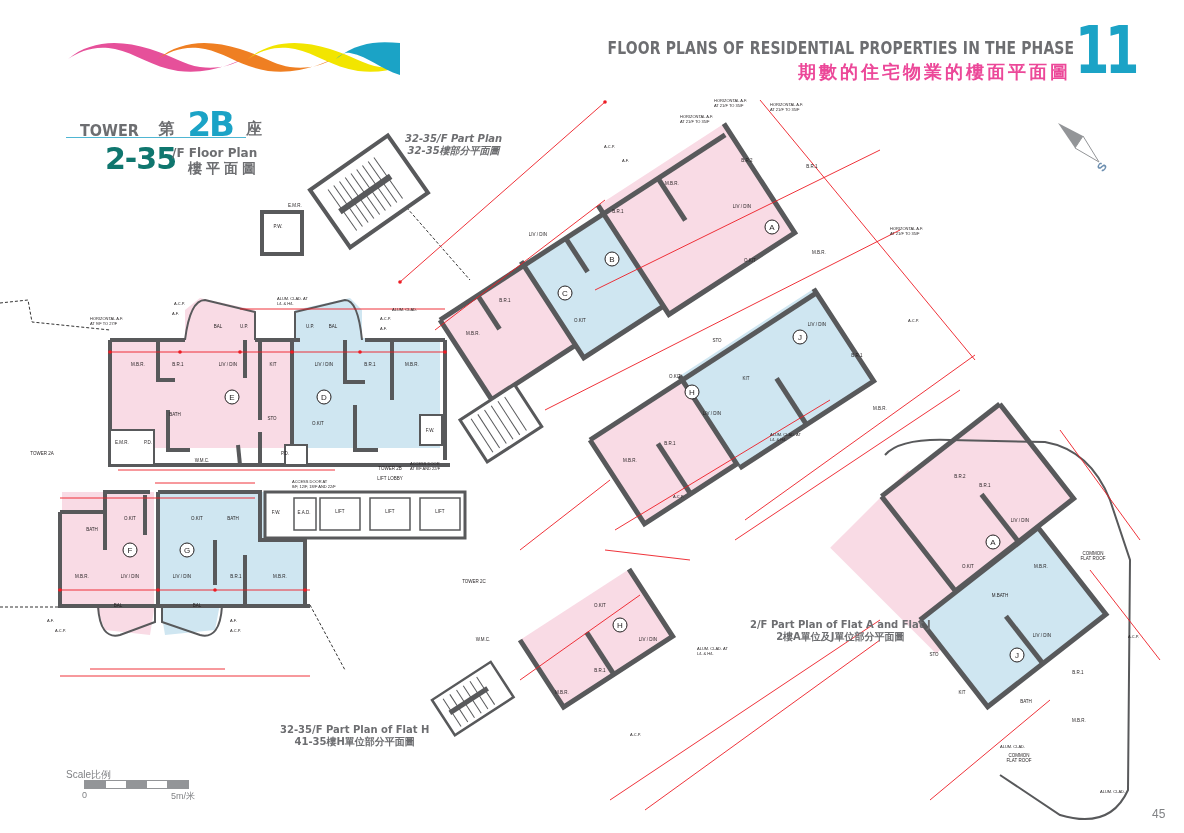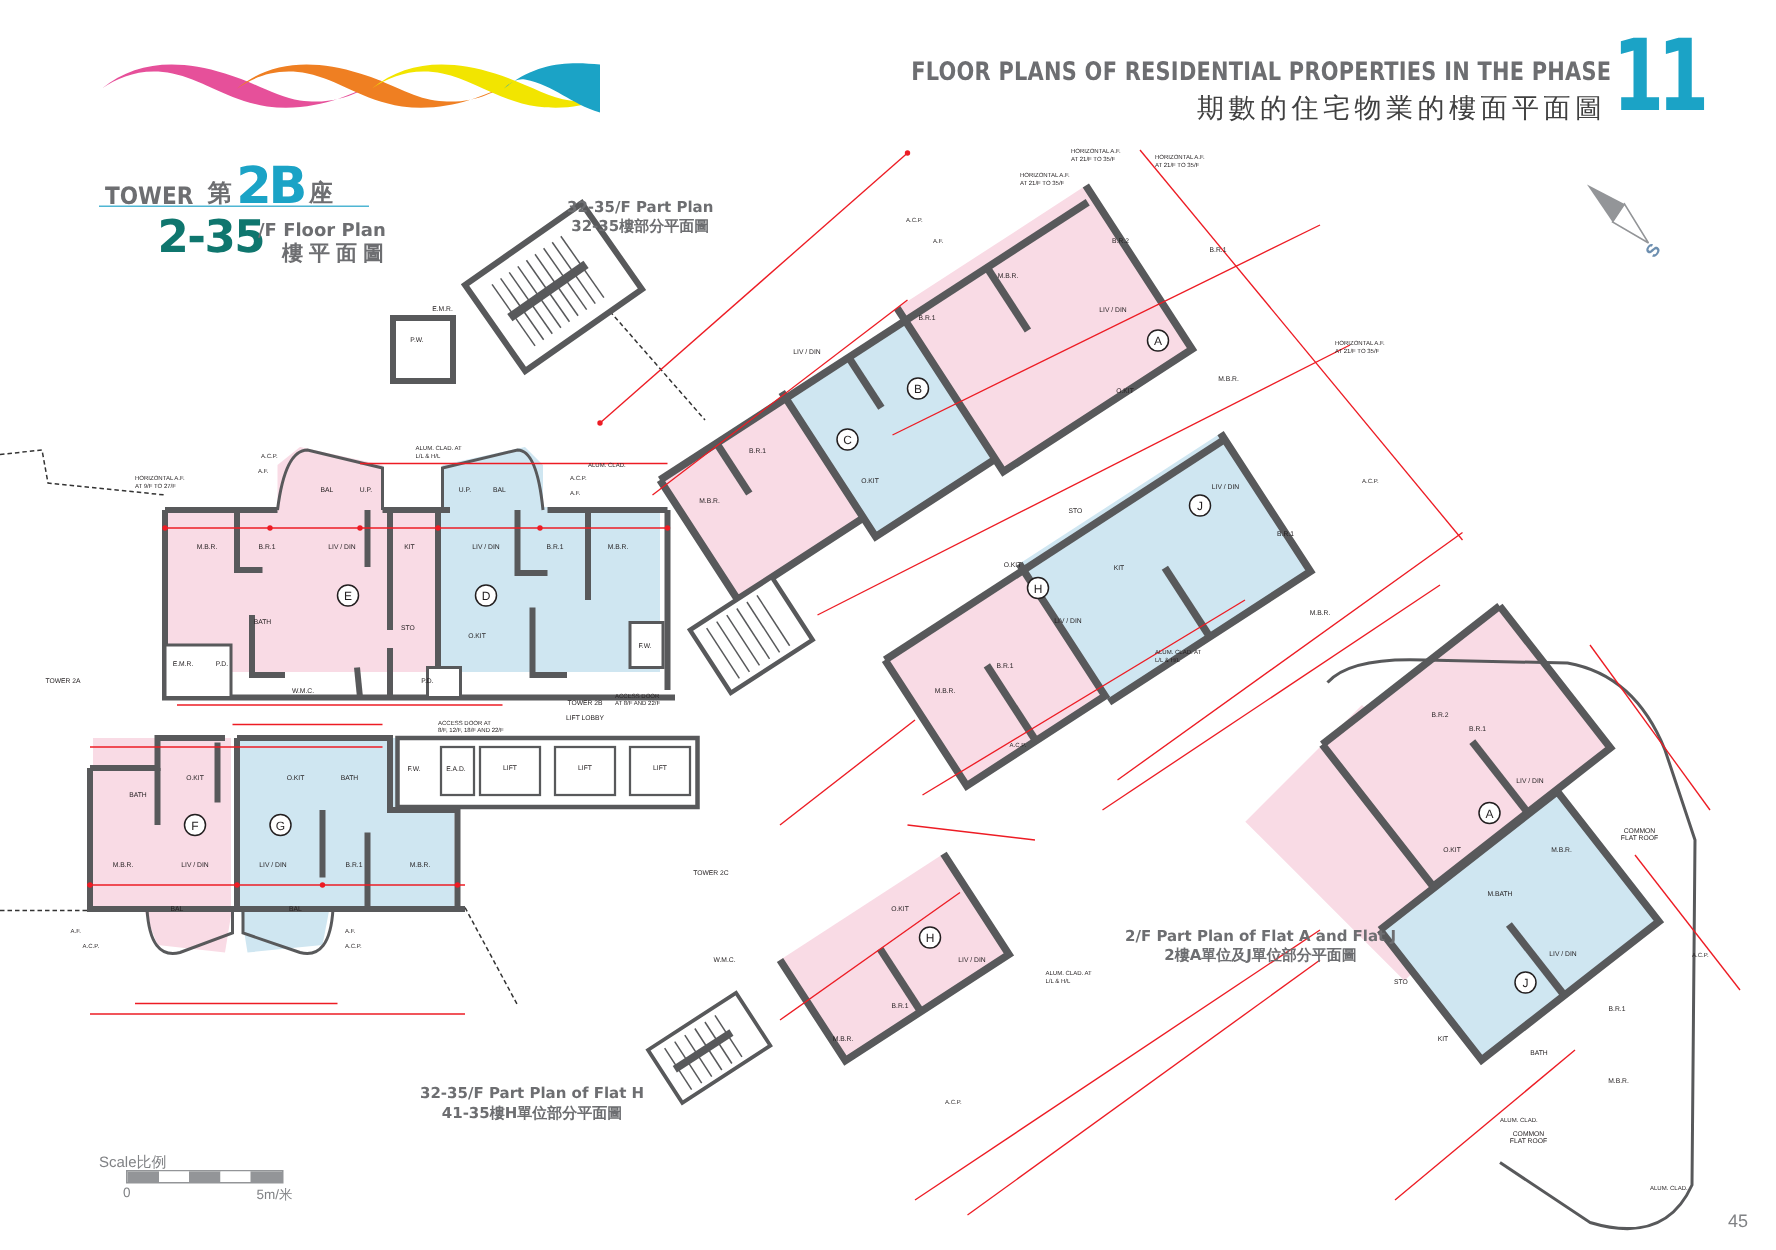--- a/index.html
+++ b/index.html
@@ -1,21 +1,21 @@
 <!DOCTYPE html>
 <html><head>
 <meta charset="utf-8">
 <style>
   html,body{margin:0;padding:0;background:#fff;}
   body{width:1184px;height:833px;position:relative;overflow:hidden;font-family:"Liberation Sans",sans-serif;}
   .abs{position:absolute;}
   .hdr-en{position:absolute;right:110px;top:38px;font-family:"DejaVu Sans",sans-serif;font-weight:bold;font-size:17px;color:#6d6e71;letter-spacing:0.2px;transform:scaleX(0.82);transform-origin:right center;white-space:nowrap;}
-  .hdr-zh{position:absolute;right:113px;top:60px;font-family:"DejaVu Sans",sans-serif;font-weight:normal;font-size:18px;color:#404040;letter-spacing:3px;white-space:nowrap;}
+  .hdr-zh{position:absolute;right:113px;top:60px;font-family:"DejaVu Sans",sans-serif;font-weight:bold;font-size:18px;color:#ec4899;letter-spacing:3px;white-space:nowrap;}
   .chap{position:absolute;left:1075px;top:18px;font-family:"DejaVu Sans",sans-serif;font-weight:bold;font-size:66px;line-height:66px;color:#1ba3c6;letter-spacing:-6px;transform:scaleX(0.75);transform-origin:left top;}
-  .tower-row{position:absolute;left:70px;top:108px;display:flex;align-items:flex-end;gap:3px;}
+  .tower-row{position:absolute;left:80px;top:108px;display:flex;align-items:flex-end;gap:13px;}
   .tw-en{font-family:"DejaVu Sans",sans-serif;font-weight:bold;font-size:16px;color:#6d6e71;transform:scaleX(0.9);transform-origin:left bottom;}
   .tw-zh{font-family:"DejaVu Sans",sans-serif;font-weight:bold;font-size:16px;color:#6d6e71;}
   .tw-num{font-family:"DejaVu Sans",sans-serif;font-weight:bold;font-size:34px;line-height:32px;color:#1ba3c6;letter-spacing:-2px;}
   .tw-rule{position:absolute;left:66px;top:137px;width:180px;height:1px;background:#4fb6d3;}
   .fp-num{position:absolute;left:105px;top:141px;font-family:"DejaVu Sans",sans-serif;font-weight:bold;font-size:30px;line-height:36px;color:#0f766e;letter-spacing:-1px;}
   .fp-en{position:absolute;left:172px;top:146px;font-family:"DejaVu Sans",sans-serif;font-weight:bold;font-size:12px;color:#6d6e71;}
   .fp-zh{position:absolute;left:172px;top:160px;font-family:"DejaVu Sans",sans-serif;font-weight:bold;font-size:14px;color:#6d6e71;letter-spacing:4px;padding-left:16px;}
   .cap-en{font-family:"DejaVu Sans",sans-serif;font-weight:bold;font-size:10px;color:#6d6e71;white-space:nowrap;}
   .cap-zh{font-family:"DejaVu Sans",sans-serif;font-weight:bold;font-size:10px;color:#6d6e71;white-space:nowrap;text-align:center;}
   .scale-lbl{position:absolute;left:66px;top:768px;font-size:10px;color:#808285;}
@@ -414,21 +414,21 @@
       <text x="55" y="632">A.C.P.</text>
     <text x="230" y="622">A.F.</text>
       <text x="230" y="632">A.C.P.</text>
     <text x="673" y="498">A.C.P.</text>
       <text x="630" y="736">A.C.P.</text>
     <text x="908" y="322">A.C.P.</text>
       <text x="1128" y="638">A.C.P.</text>
   </g>
 </svg>
 
-<div class="abs" style="left:378px;top:133px;">
+<div class="abs" style="left:405px;top:133px;font-style:italic;">
   <div class="cap-en">32-35/F Part Plan</div>
   <div class="cap-zh">32-35樓部分平面圖</div>
 </div>
 <div class="abs" style="left:280px;top:724px;">
   <div class="cap-en">32-35/F Part Plan of Flat H</div>
   <div class="cap-zh">41-35樓H單位部分平面圖</div>
 </div>
 <div class="abs" style="left:750px;top:600px;margin-top:19px;">
   <div class="cap-en">2/F Part Plan of Flat A and Flat J</div>
   <div class="cap-zh">2樓A單位及J單位部分平面圖</div>

